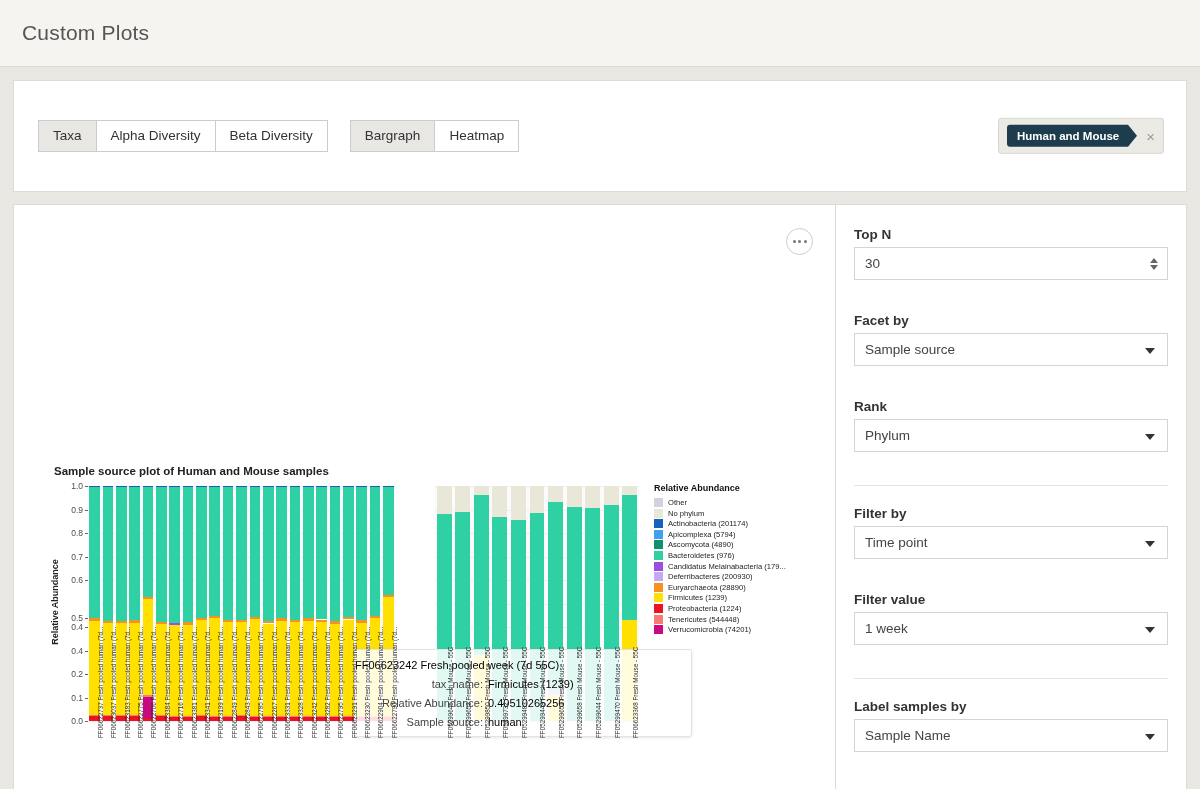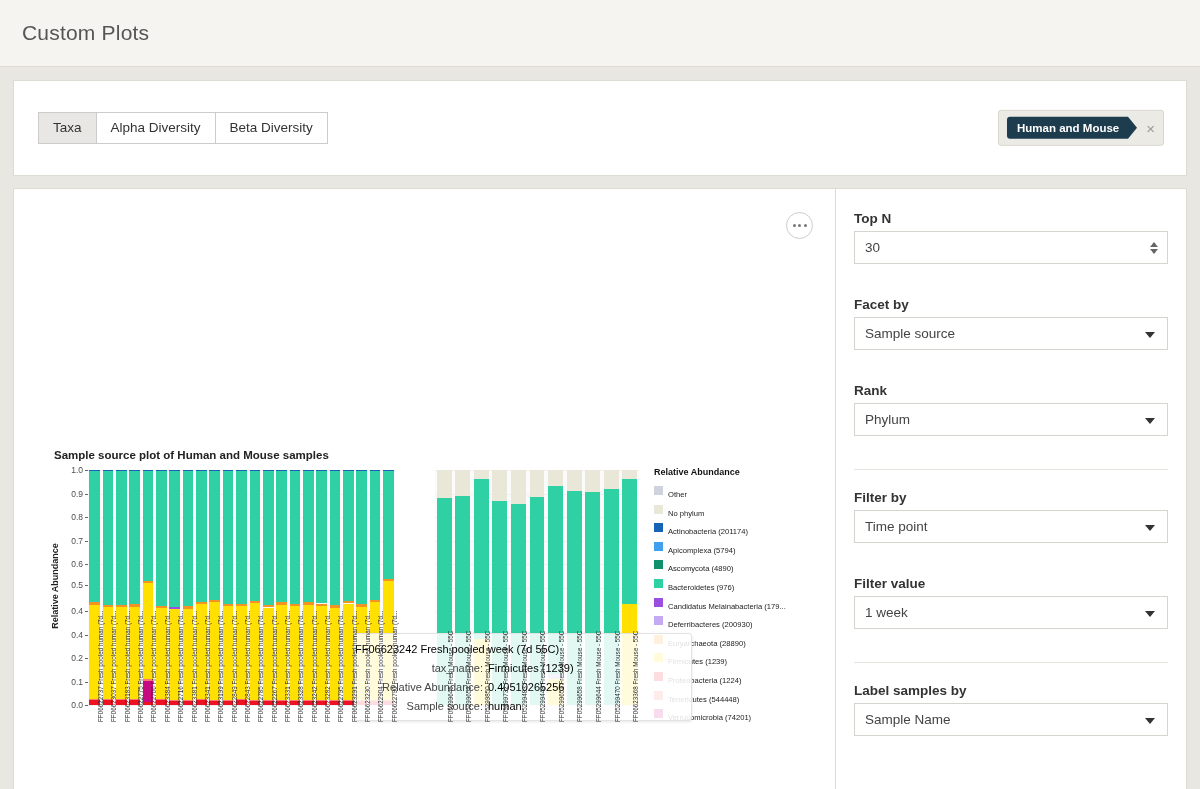--- a/index.html
+++ b/index.html
@@ -17,21 +17,21 @@
     border-bottom:1px solid #dddad3;
     display:flex; align-items:center;
     padding:0 22px;
   }
   .page-title { font-size:21px; color:#555; font-weight:400; letter-spacing:.2px; }
 
   .toolbar-card {
     margin:13px 13px 0 13px;
     background:#fff;
     border:1px solid #dedbd4;
-    height:96px;
+    height:112px;
     display:flex; align-items:center;
     padding:0 24px;
     position:relative;
   }
   .btn-group { display:flex; }
   .btn-group + .btn-group { margin-left:22px; }
   .tbtn {
     font-size:13.5px;
     padding:7px 14px;
     border:1px solid #ccc;
@@ -189,21 +189,21 @@
     transform:rotate(-90deg);
     white-space:nowrap;
     letter-spacing:0;
   }
 
   
   .legend { position:absolute; left:640px; top:278px; width:175px; }
   .legend-title { font-size:9px; font-weight:bold; color:#111; margin-bottom:5px; }
   .legend-item { display:flex; align-items:center; margin-bottom:1.6px; }
   .legend-swatch { width:9px; height:9px; flex:0 0 9px; margin-right:5px; }
-  .legend-text { font-size:7.6px; color:#222; white-space:nowrap; overflow:hidden;margin-top:8px; }
+  .legend-text { font-size:7.6px; color:#222; white-space:nowrap; overflow:hidden; }
 
   
   .tooltip {
     position:absolute;
     left:340px; top:444px;
     width:338px; height:88px;
     background:rgba(255,255,255,0.86);
     border:1px solid #e3e3e3;
     border-radius:3px;
     box-shadow:0 1px 3px rgba(0,0,0,0.10);
@@ -221,20 +221,24 @@
 <div class="page-header">
   <div class="page-title">Custom Plots</div>
 </div>
 
 <div class="toolbar-card">
   <div class="btn-group">
     <button class="tbtn active">Taxa</button>
     <button class="tbtn">Alpha Diversity</button>
     <button class="tbtn">Beta Diversity</button>
   </div>
+  <div class="btn-group">
+    <button class="tbtn active">Bargraph</button>
+    <button class="tbtn">Heatmap</button>
+  </div>
 
   <div class="badge-wrap">
     <span class="tag">Human and Mouse</span>
     <span class="tag-close">×</span>
   </div>
 </div>
 
 <div class="main-row">
 
   <div class="plot-card">
@@ -247,21 +251,21 @@
 
     <div class="chart-title">Sample source plot of Human and Mouse samples</div>
     <div class="yaxis-title">Relative Abundance</div>
 
     <div class="yaxis">
         <div class="ytick" style="top: 235px;">0.0</div>
         <div class="ytick" style="top: 211.5px;">0.1</div>
         <div class="ytick" style="top: 188px;">0.2</div>
         <div class="ytick" style="top: 164.5px;">0.4</div>
         <div class="ytick" style="top: 141px;">0.4</div>
-        <div class="ytick" style="top: 115px;">0.5</div>
+        <div class="ytick" style="top: 132px;">0.5</div>
         <div class="ytick" style="top: 94px;">0.6</div>
         <div class="ytick" style="top: 70.5px;">0.7</div>
         <div class="ytick" style="top: 47px;">0.8</div>
         <div class="ytick" style="top: 23.5px;">0.9</div>
         <div class="ytick" style="top: 0px;">1.0</div>
       </div>
     <div class="plotarea">
       <div class="facet facet-human">
           <div class="gridline" style="top: 235px;"></div>
           <div class="gridline" style="top: 211.5px;"></div>

